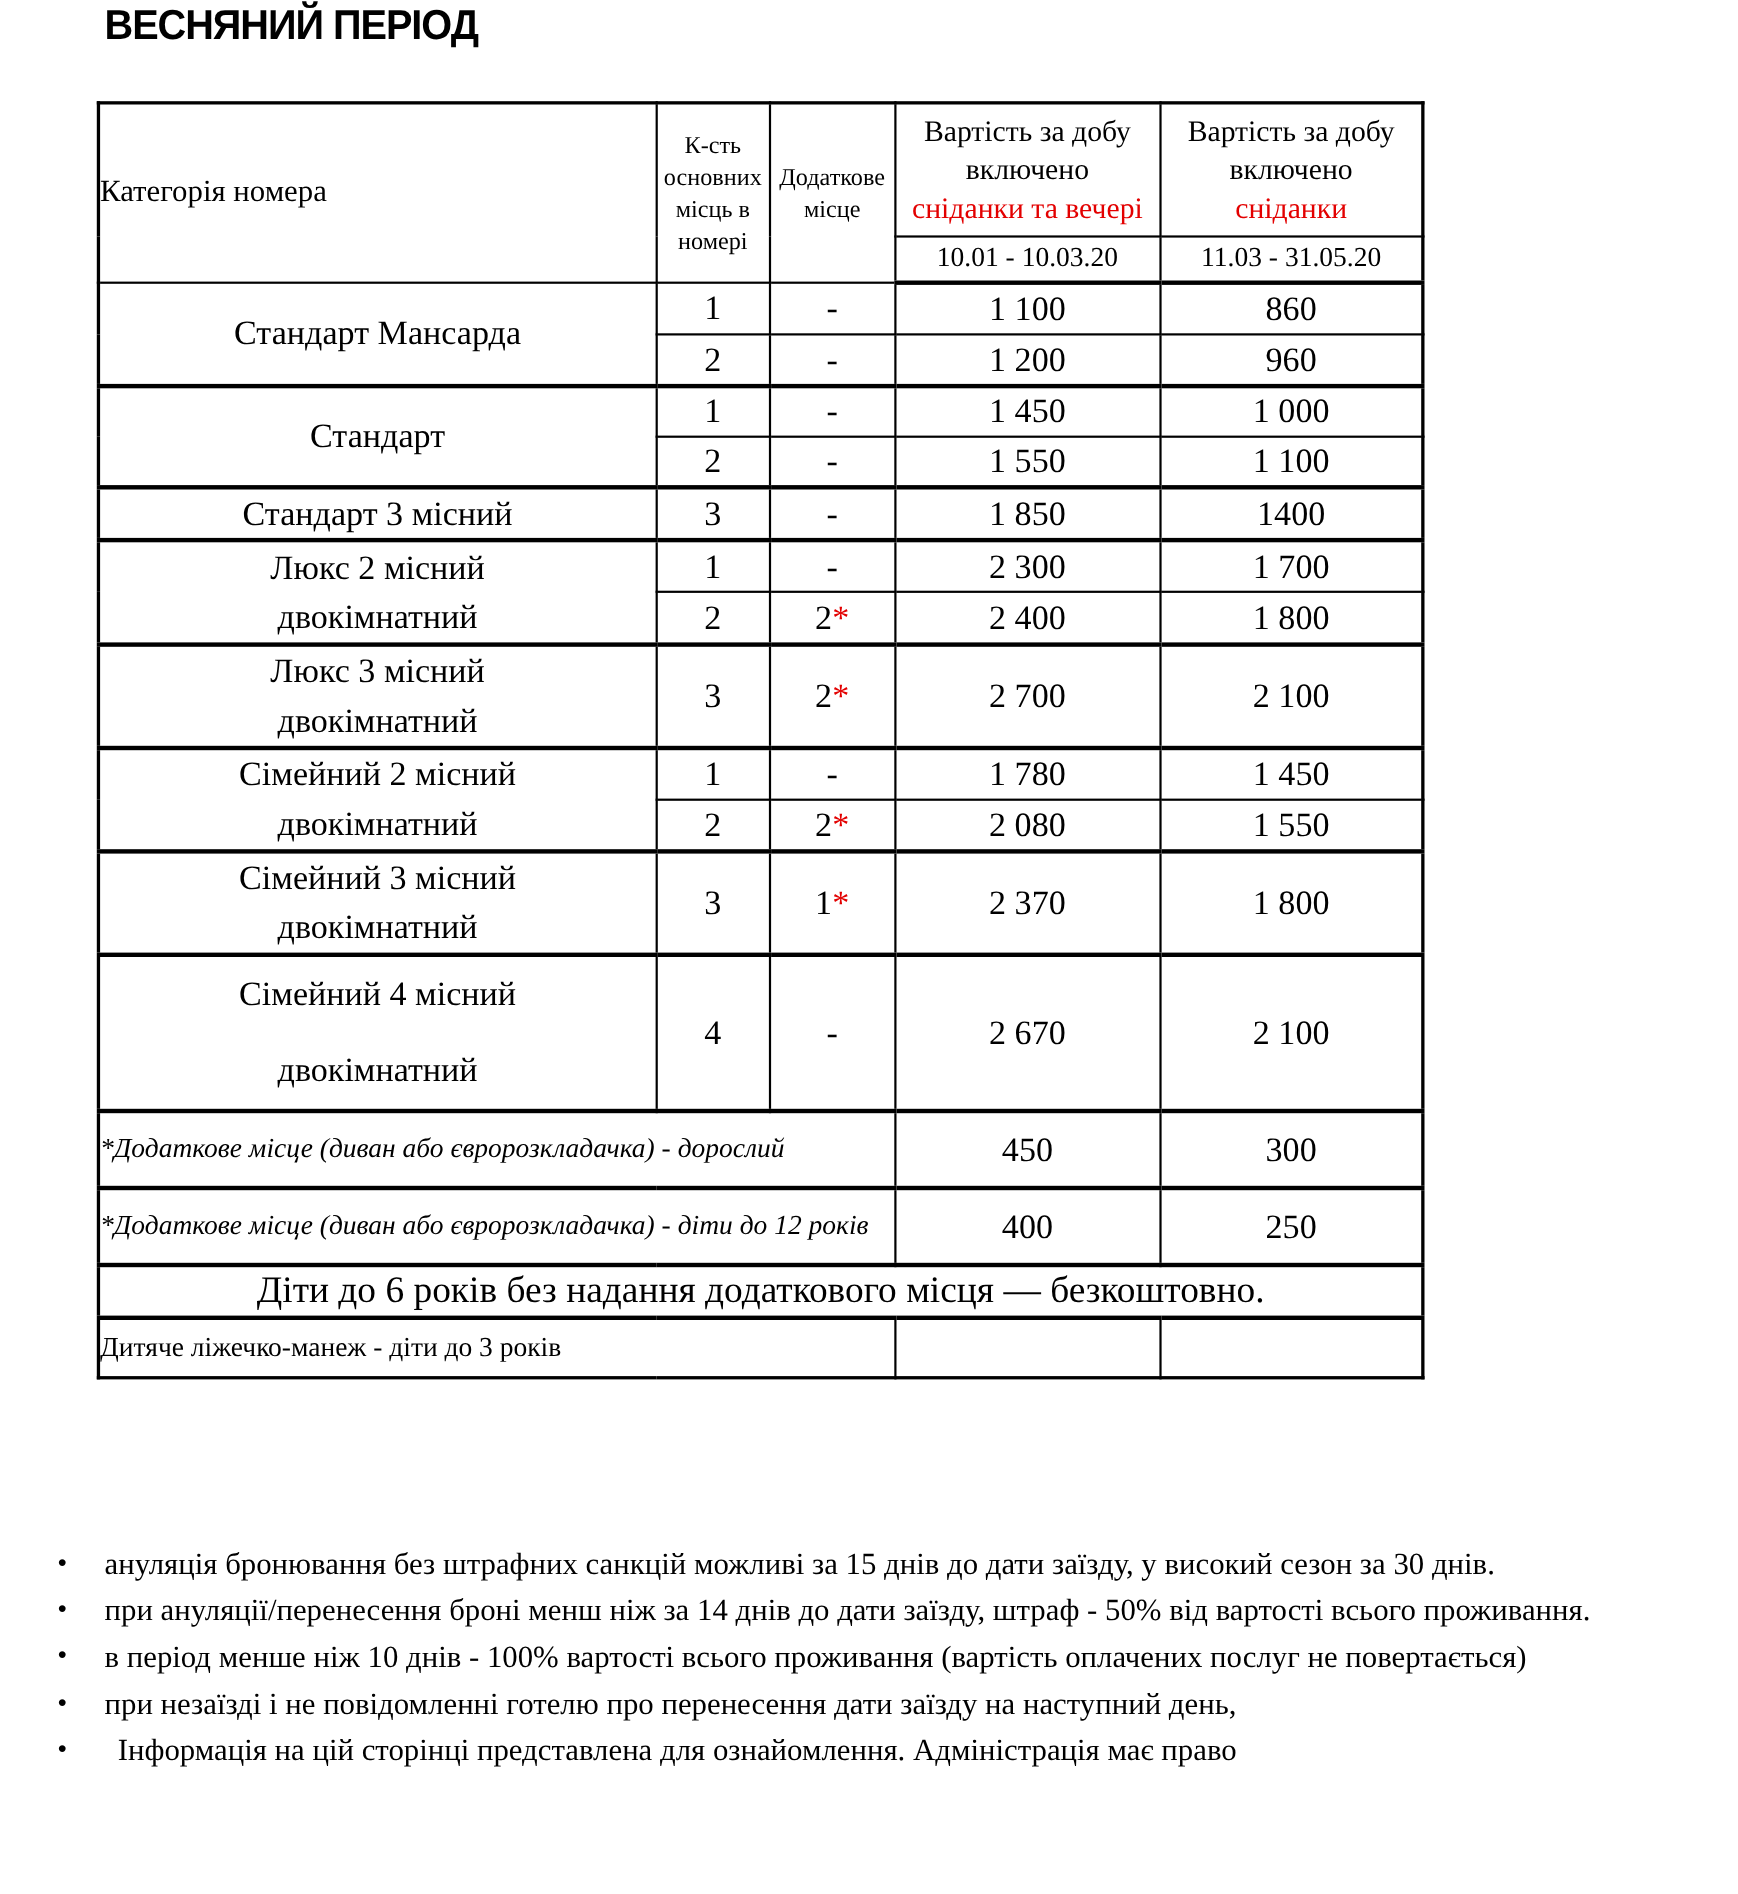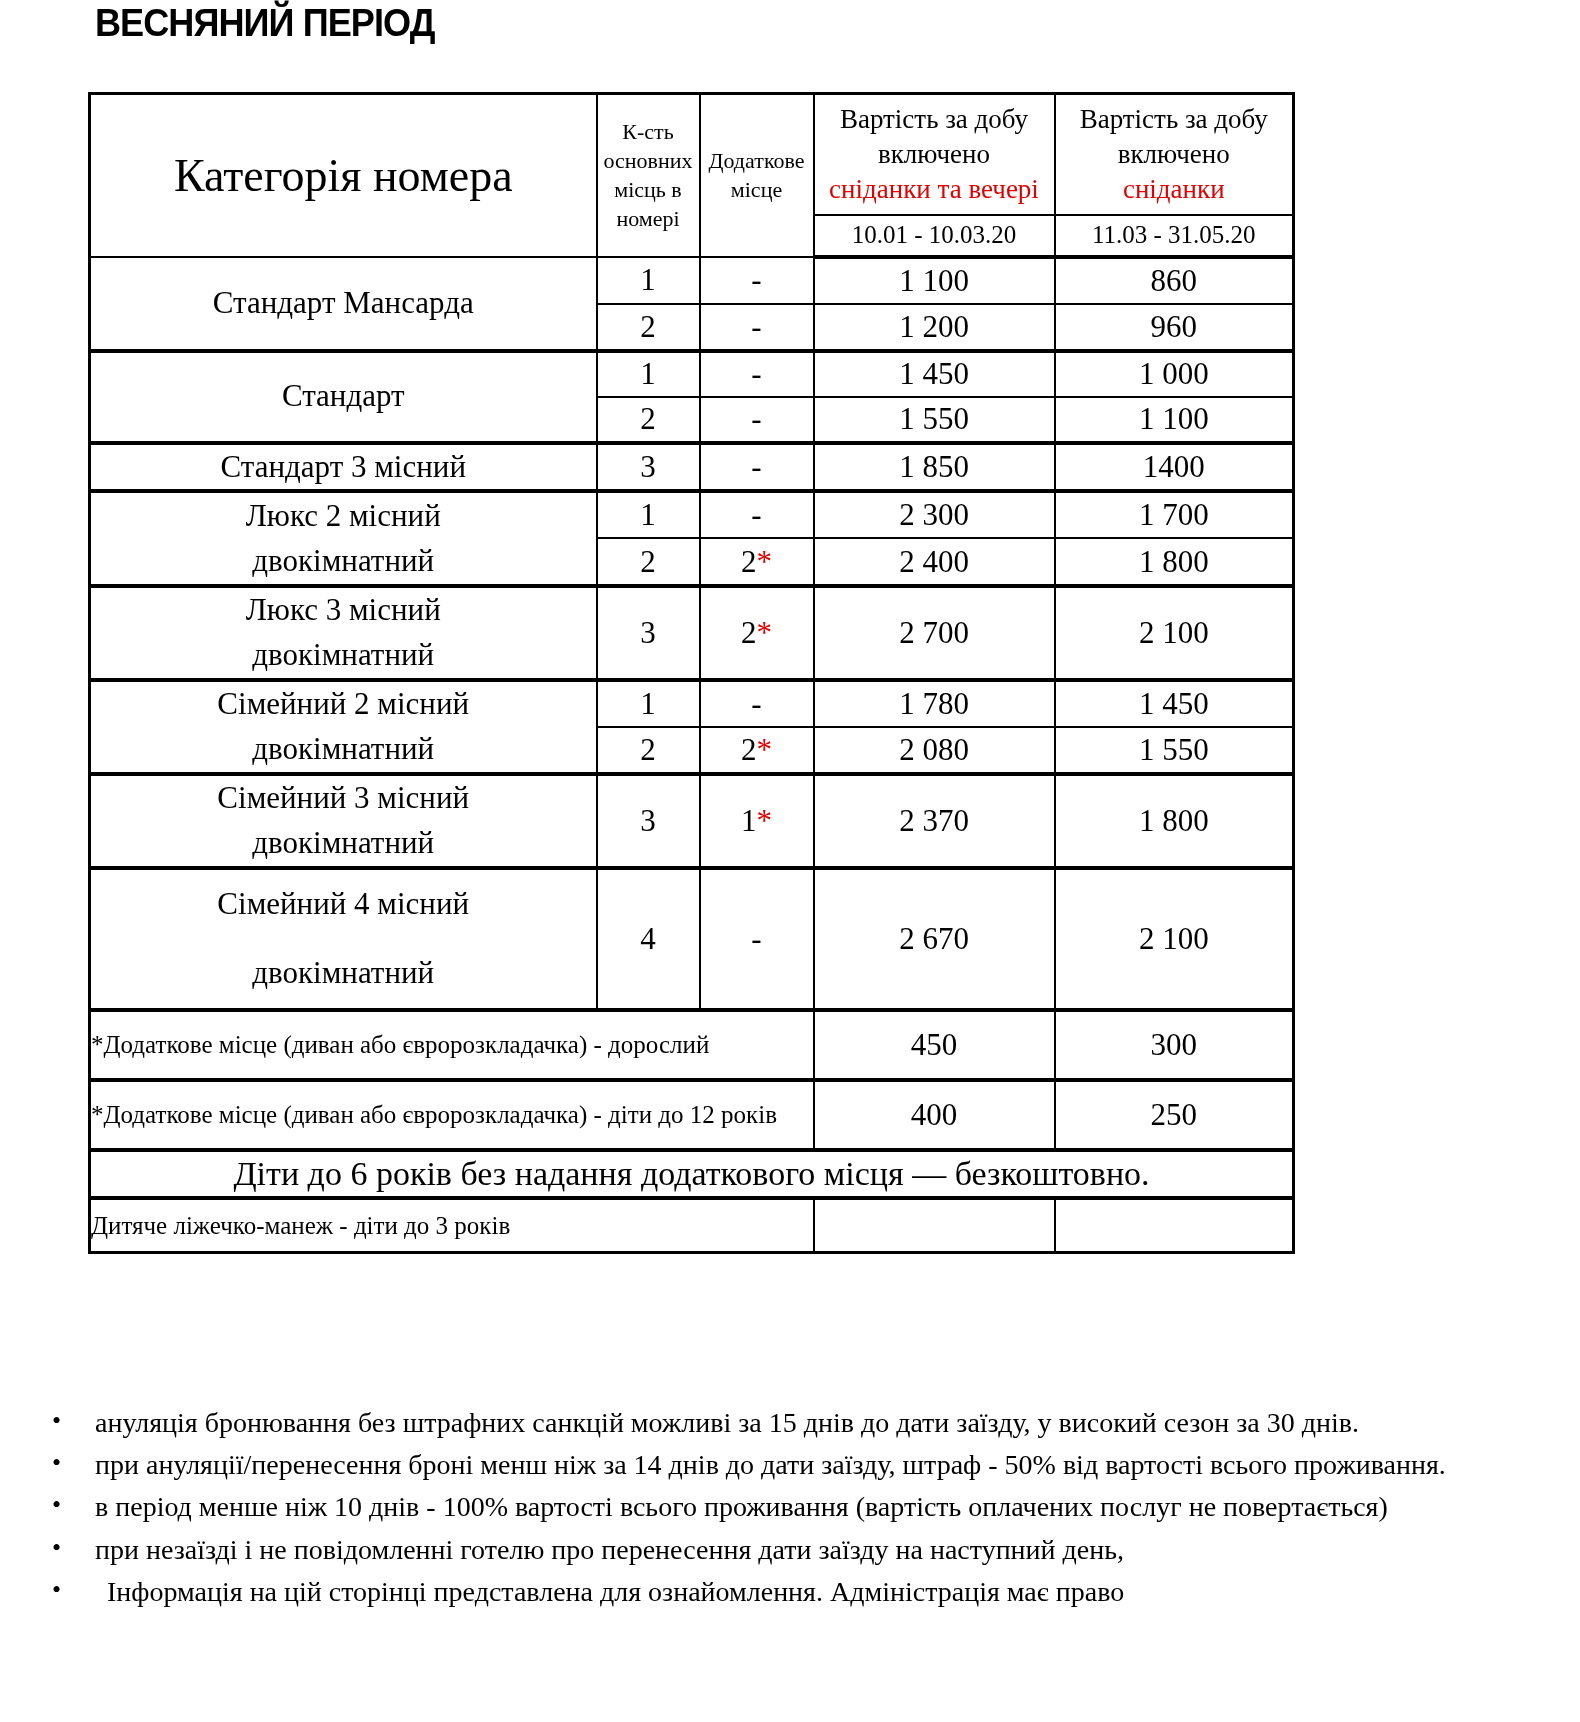--- a/index.html
+++ b/index.html
@@ -24,34 +24,34 @@
     border:2px solid #000; padding:0; font-weight:normal;
     overflow:hidden; vertical-align:middle;
   }
   tr.gt > td, tr.gt > th { border-top-width:4px; }
   tr.dates > td { border-bottom-width:4px; }
 
   .h121{height:121px}.h42{height:42px}.h47{height:47px}.h46{height:46px}
   .h48{height:48px}.h80{height:80px}.h85{height:85px}.h130{height:130px}
   .h70{height:70px}.h55{height:55px}.h45{height:45px}
 
-  .hdr-cat  { font-size:46px; text-align:center; }
+  .hdr-cat  { font-size:28px; text-align:left; }
   .hdr-small{ font-size:22px; text-align:center; line-height:1.32; padding:2px 2px; }
   .hdr-extra{ overflow-wrap:anywhere; }
   .hdr-price{ font-size:27px; font-weight:bold; text-align:center; line-height:1.3; padding:4px 2px; }
   .red { color:#e30000; }
   .date { font-size:25px; text-align:center; }
 
   .cat { font-size:31px; text-align:center; }
   .cat .l { line-height:1.45; }
   .cat.wide .l { padding:12px 0; }
   .num { font-size:31px; text-align:center; }
   .star { color:#e30000; }
 
-  .note-cell { font-size:25px; text-align:left; padding:4px 6px; }
+  .note-cell { font-size:25px; text-align:left; padding:4px 6px;font-style:italic; }
   .note-cell .inner { width:700px; line-height:1.3; }
   .free-cell { font-size:34px; text-align:center; padding:2px 6px; }
   .crib-cell { font-size:25px; text-align:left; padding:4px 6px; }
 
   table.cottage { margin-top:4px; }
 
   .notes { position:absolute; left:52px; top:1403px; width:1448px; }
   .note-item { display:flex; align-items:flex-start; margin-bottom:3px;
                font-size:28px; line-height:1.4; }
   .note-item .dot { width:43px; flex:0 0 43px; text-align:left; font-size:26px; }

